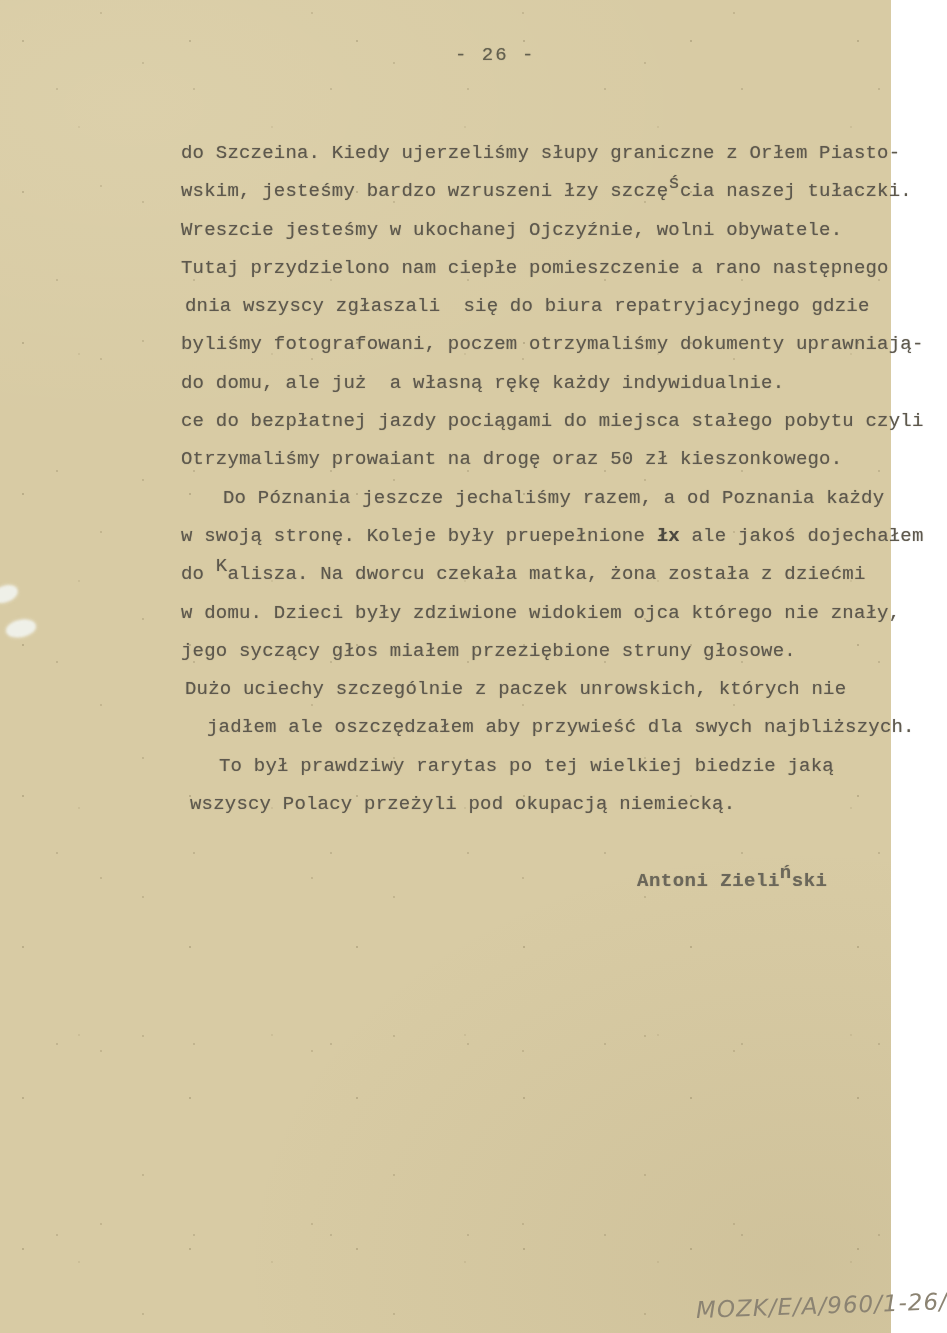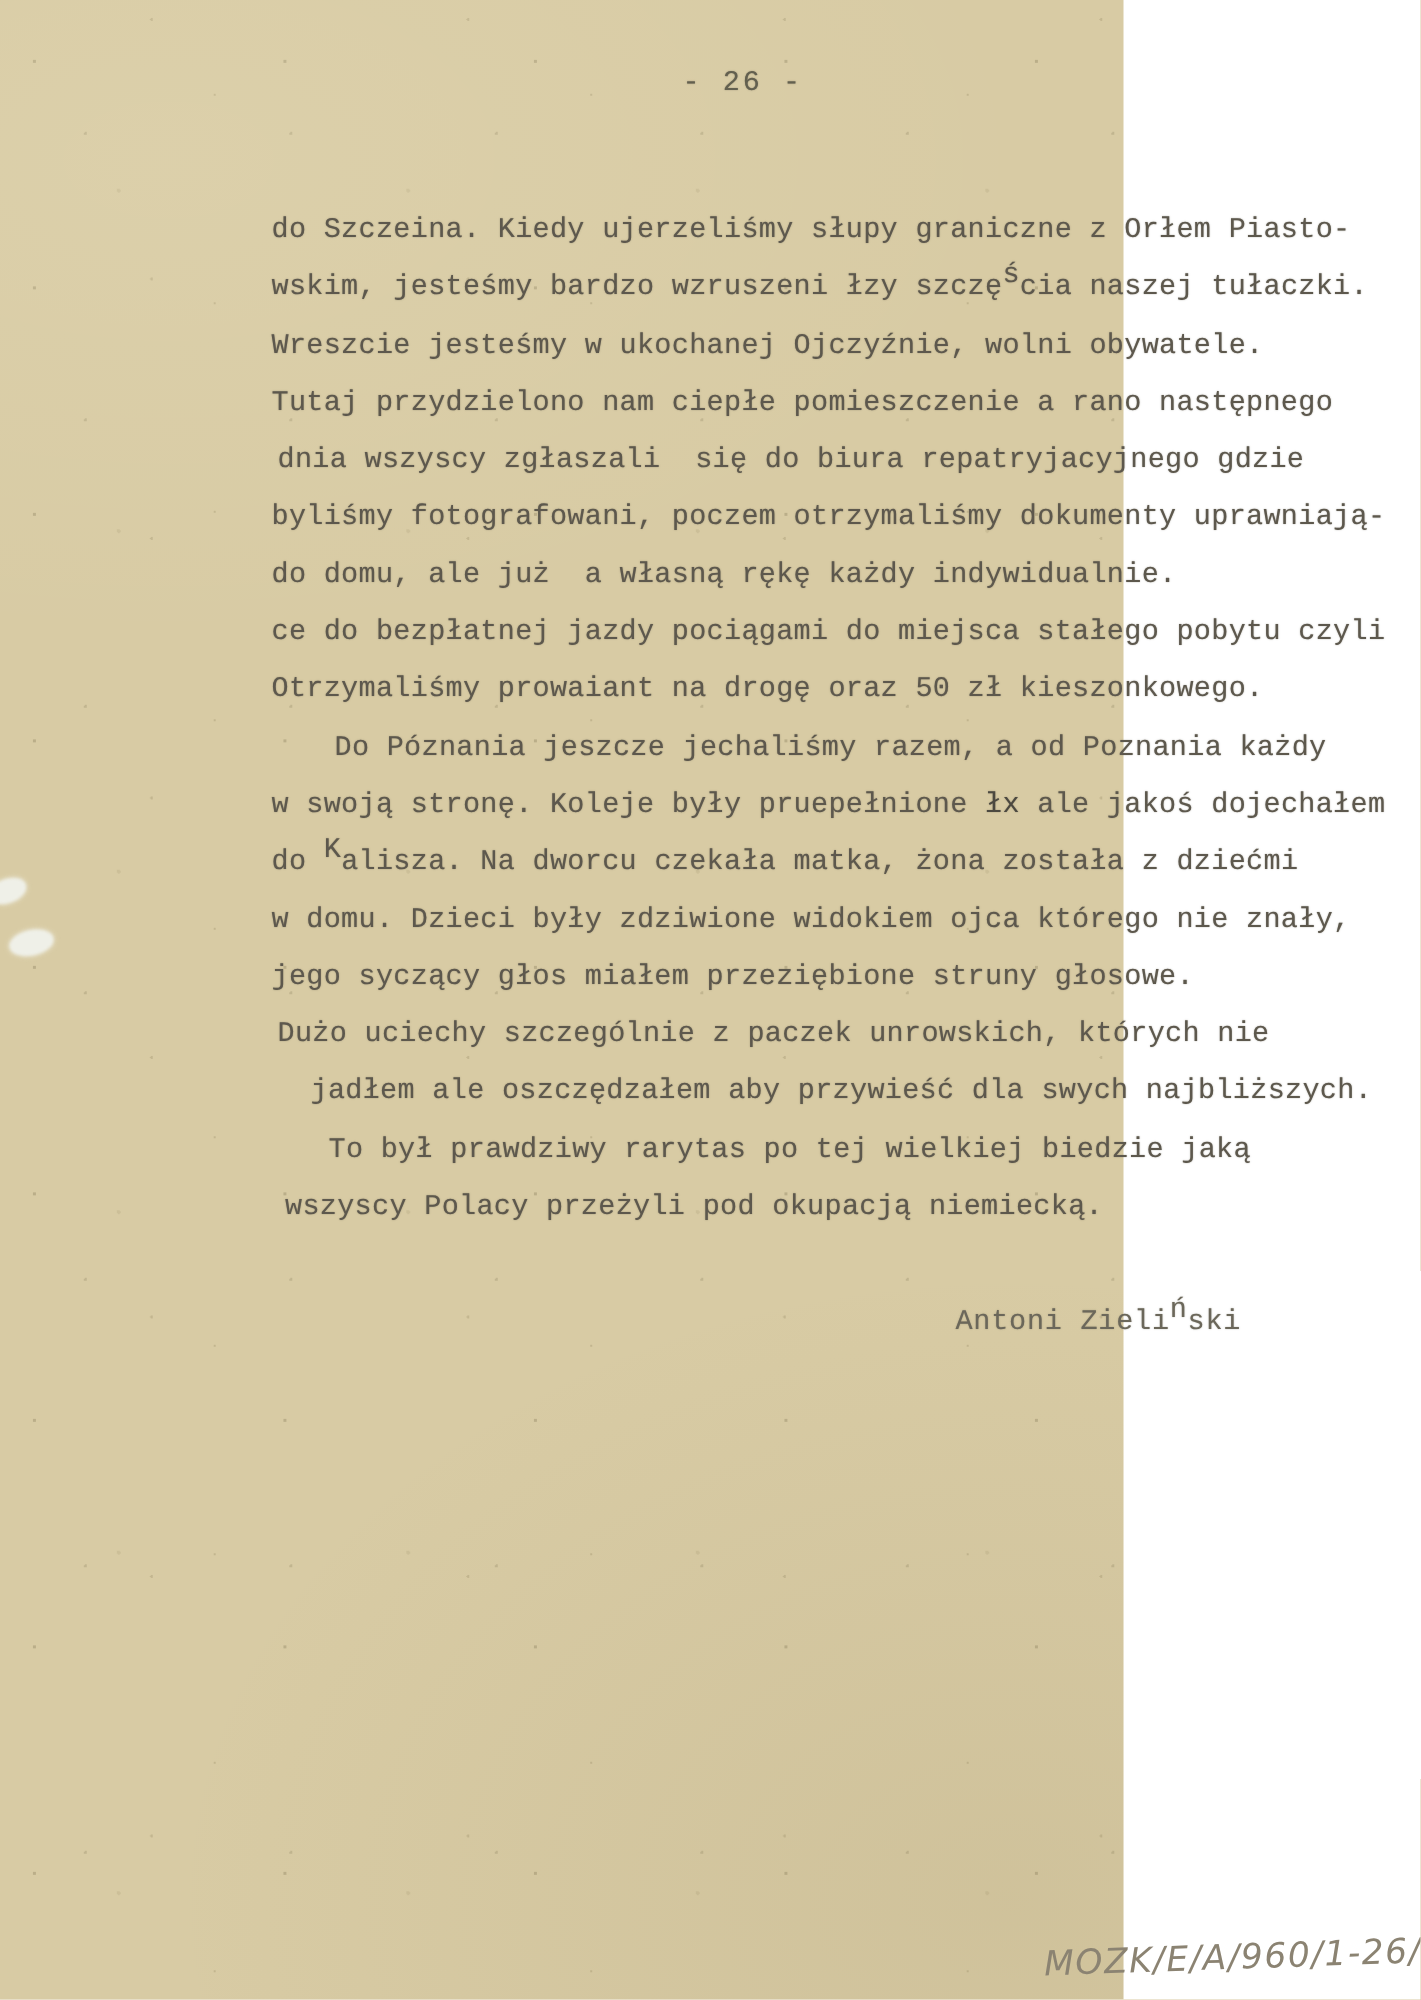--- a/index.html
+++ b/index.html
@@ -1,20 +1,20 @@
 <!DOCTYPE html>
 <html><head>
 <meta charset="utf-8">
 <style>
   html,body{margin:0;padding:0;}
   body{width:947px;height:1333px;overflow:hidden;}
 
   .page{
     position:relative;
-    width:749px;height:1333px;
+    width:891px;height:1333px;
     background-color:#d8cba4;
     background-image:
       radial-gradient(ellipse 900px 500px at 15% 8%, rgba(255,250,225,0.10), transparent 65%),
       radial-gradient(ellipse 800px 600px at 90% 95%, rgba(130,112,72,0.10), transparent 70%),
       radial-gradient(circle 1.2px at 23px 41px, rgba(110,100,68,0.28) 95%, transparent),
       radial-gradient(circle 0.9px at 101px 13px, rgba(120,108,70,0.22) 95%, transparent),
       radial-gradient(circle 1.1px at 57px 89px, rgba(100,92,60,0.20) 95%, transparent),
       radial-gradient(circle 0.8px at 143px 63px, rgba(125,112,74,0.24) 95%, transparent),
       radial-gradient(circle 1.4px at 79px 127px, rgba(150,138,100,0.18) 95%, transparent);
     background-size:
@@ -40,27 +40,28 @@
     white-space:pre;
     height:38.3px; line-height:38.3px;
   }
   .ml4{margin-left:4px;font-family:Liberation Mono, monospace;}
   .ml9{margin-left:9px;}
   .ml14{margin-left:26px;}
   .ml38{margin-left:38px;}
   .ml42{margin-left:42px;}
 
   .sup{position:relative; top:-8px;}
-  .overstrike{font-weight:normal; color:#4c4940;}
+  .overstrike{font-weight:bold; color:#4c4940;}
 
   .signature{
     position:absolute; top:870px; left:637px;
     font-size:19px; letter-spacing:0.5px; white-space:pre;
     color:#6b675a;
     text-shadow:0 0 1px rgba(100,95,80,0.5);
+    font-weight:bold;
   }
 
   .archive-number{
     position:absolute; top:1292px; left:696px;
     font-family:"DejaVu Sans","Liberation Sans",sans-serif;
     font-style:italic;
     font-size:23px; letter-spacing:1px;
     color:#8b8372;
     transform:rotate(-2deg);
     white-space:pre;

